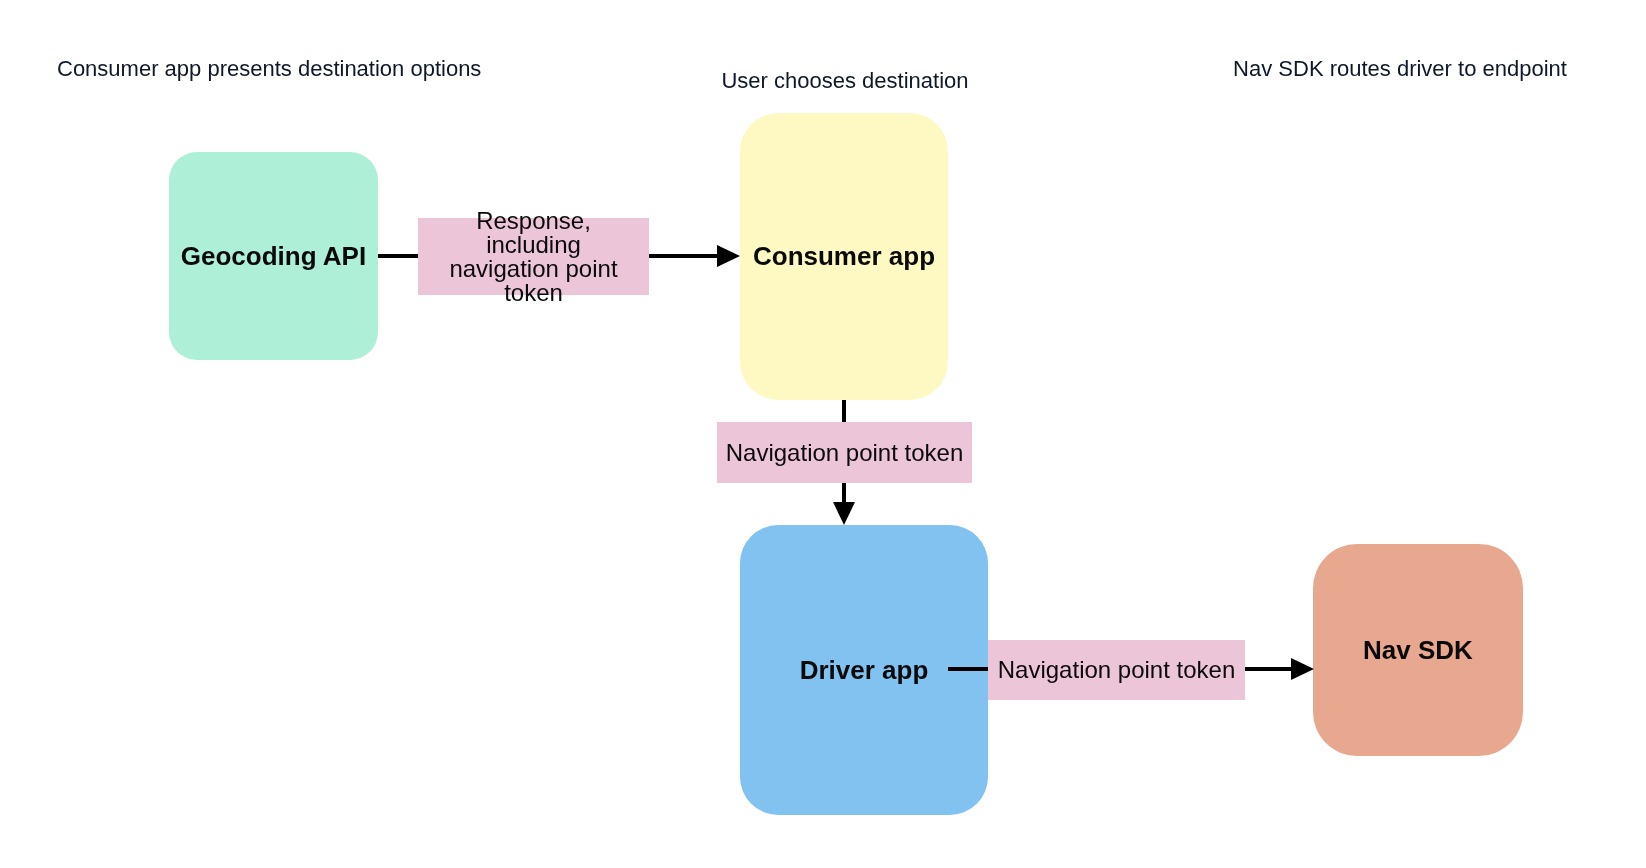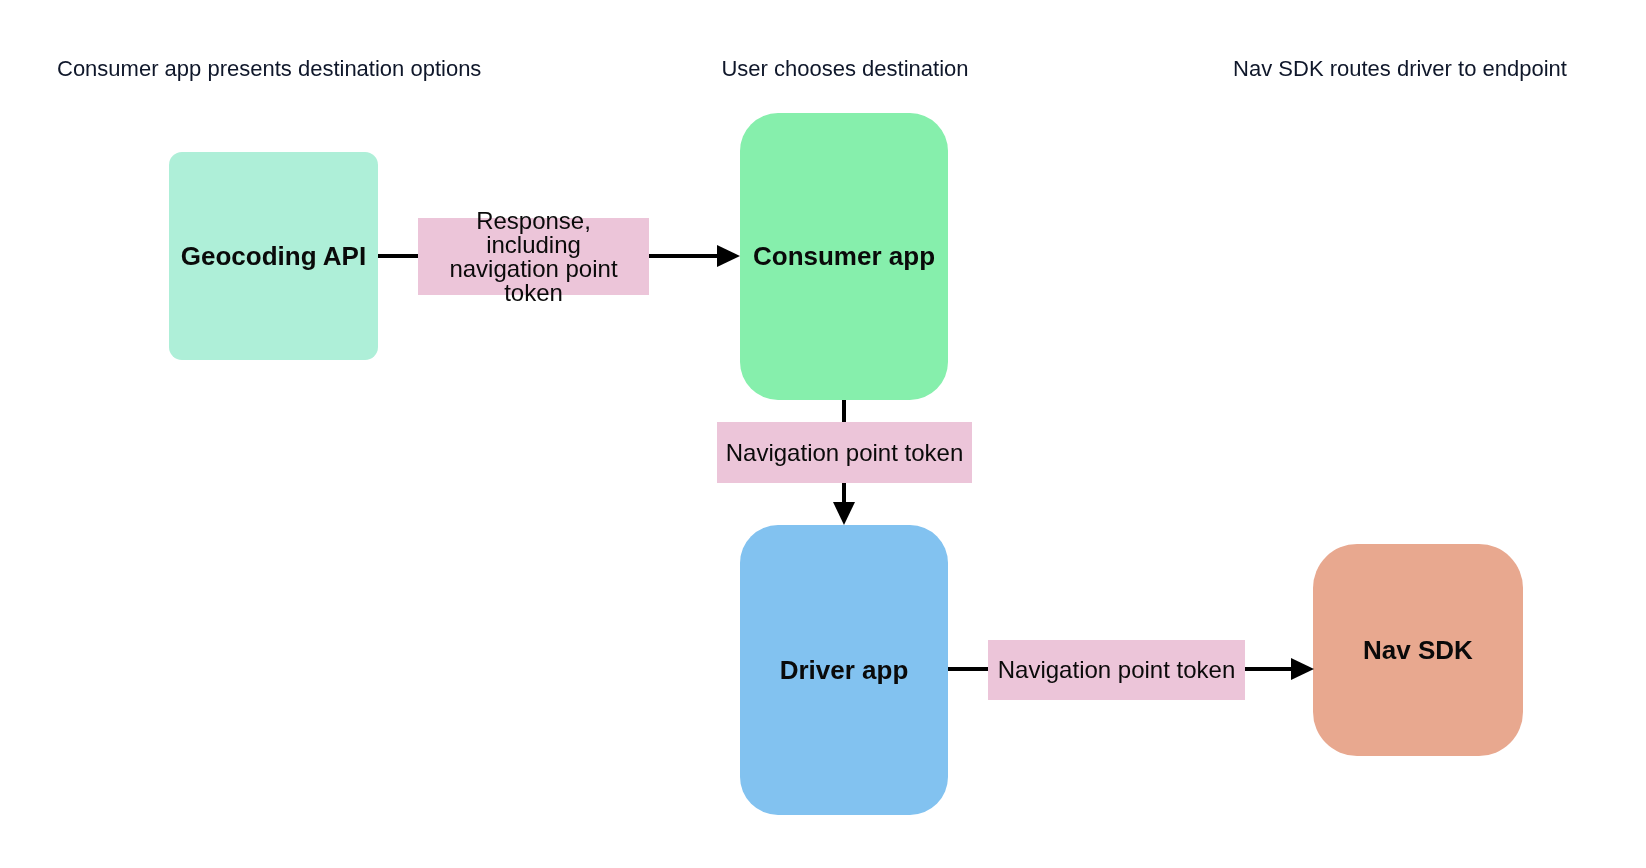--- a/index.html
+++ b/index.html
@@ -16,36 +16,36 @@
 
   .hdr {
     position: absolute;
     top: 56px;
     font-size: 22px;
     line-height: 26px;
     color: #0f172a;
     white-space: nowrap;
   }
   .hdr1 { left: 57px; }
-  .hdr2 { left: 845px; transform: translateX(-50%); }
+  .hdr2 { left: 845px; transform: translateX(-50%); margin-top: 12px; }
   .hdr3 { left: 1400px; transform: translateX(-50%); }
 
   .node {
     position: absolute;
     display: flex;
     align-items: center;
     justify-content: center;
     text-align: center;
     font-weight: bold;
     font-size: 26px;
     color: #0a0a0a;
   }
-  .node-geocoding { left: 169px; top: 152px; width: 209px; height: 208px; border-radius: 13px; background: #aeefd8; }
+  .node-geocoding { left: 169px; top: 152px; width: 209px; height: 208px; border-radius: 28px; background: #aeefd8; }
   .node-consumer  { left: 740px; top: 113px; width: 208px; height: 287px; border-radius: 38px; background: #82c2f0; }
-  .node-driver    { left: 740px; top: 525px; width: 208px; height: 290px; border-radius: 38px; background: #82c2f0; }
+  .node-driver    { left: 740px; top: 525px; width: 248px; height: 290px; border-radius: 38px; background: #82c2f0; }
   .node-navsdk    { left: 1313px; top: 544px; width: 210px; height: 212px; border-radius: 44px; background: #e8a88f; }
 
   .elabel {
     position: absolute;
     display: flex;
     align-items: center;
     justify-content: center;
     text-align: center;
     font-size: 24px;
     line-height: 24px;
@@ -92,21 +92,21 @@
 <div class="canvas">
 
   <div class="hdr hdr1">Consumer app presents destination options</div>
   <div class="hdr hdr2">User chooses destination</div>
   <div class="hdr hdr3">Nav SDK routes driver to endpoint</div>
 
   <div class="node node-geocoding" style="background: rgb(174, 239, 216);">
     <span>Geocoding API</span>
   </div>
 
-  <div class="node node-consumer" style="background: #86efac;">
+  <div class="node node-consumer" style="background: #fef9c3;">
     <span>Consumer app</span>
   </div>
 
   <div class="node node-driver" style="background: rgb(130, 194, 240);">
     <span>Driver app</span>
   </div>
 
   <div class="node node-navsdk" style="background: rgb(232, 168, 143);">
     <span>Nav SDK</span>
   </div>

